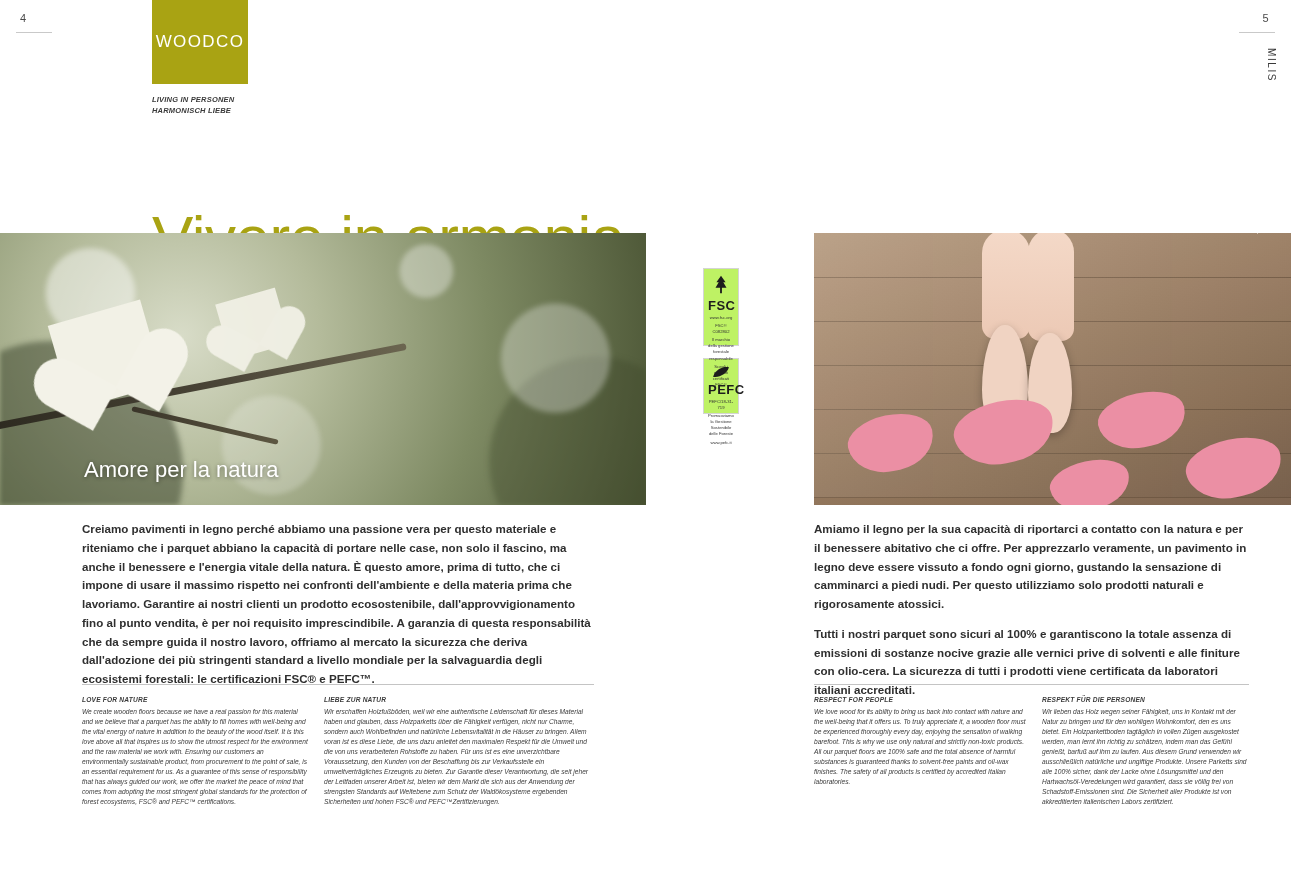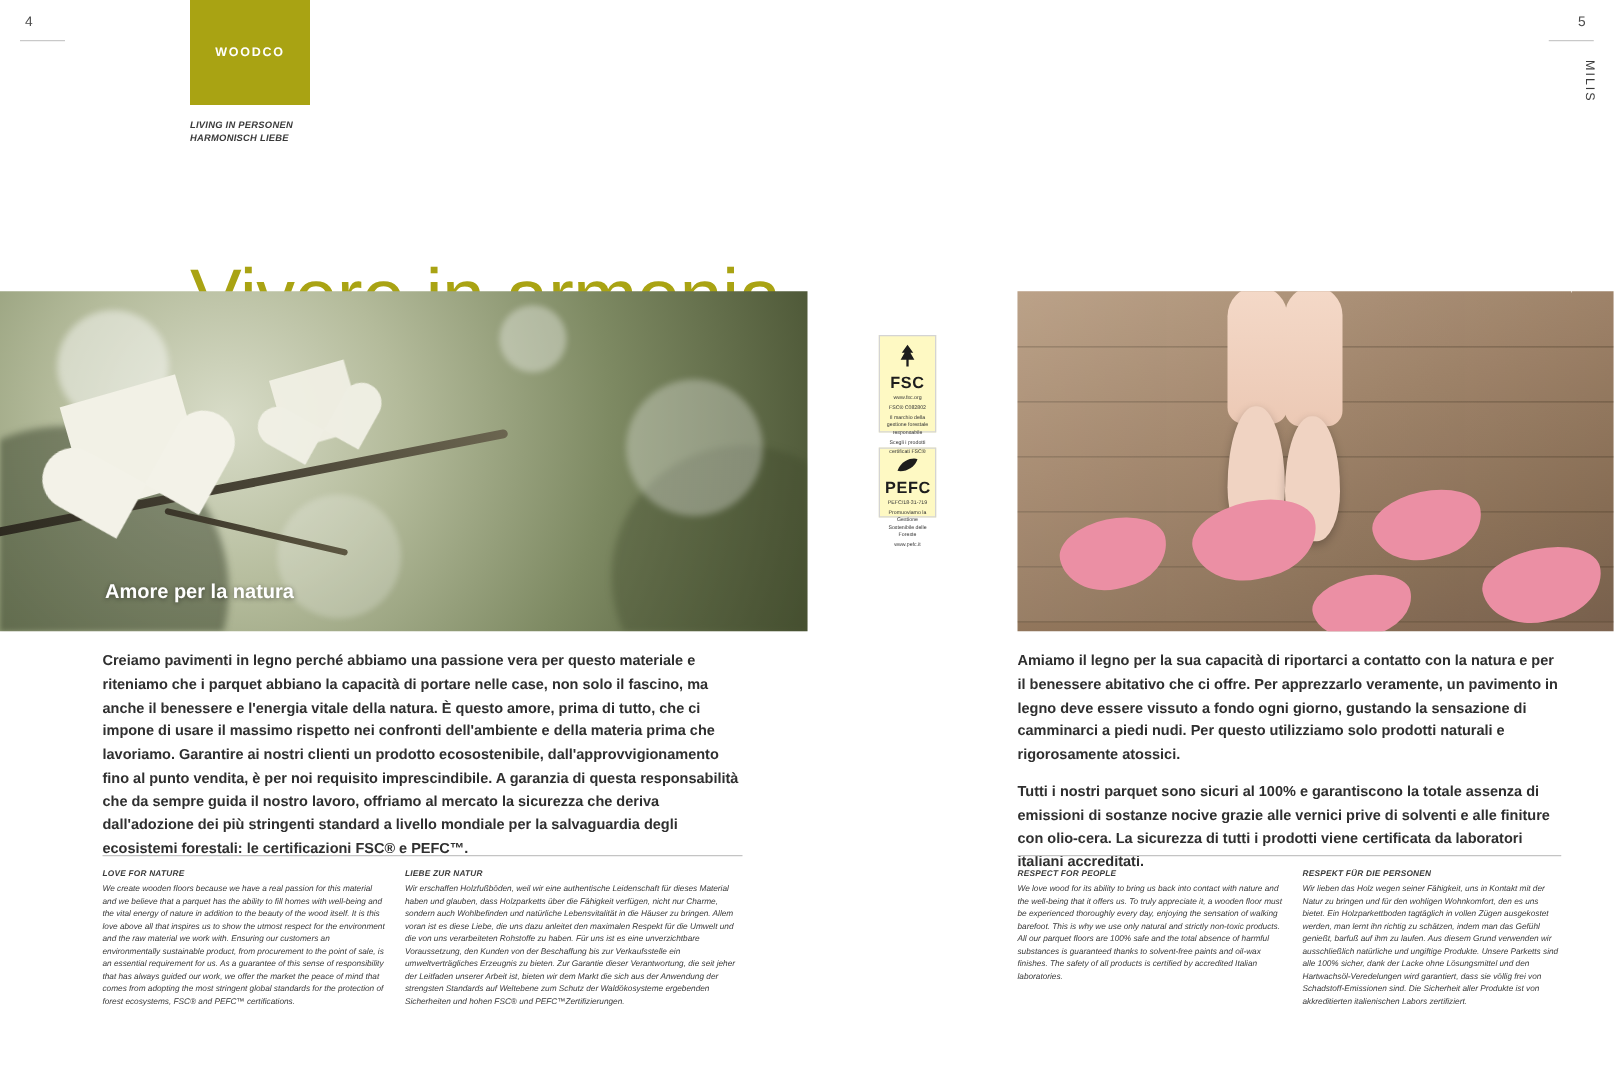--- a/index.html
+++ b/index.html
@@ -73,23 +73,23 @@
   .logo-box {
     width: 96px;
     height: 84px;
     background: #a9a313;
     display: flex;
     align-items: center;
     justify-content: center;
   }
   .logo-word {
     color: #ffffff;
-    font-size: 10px;
+    font-size: 17px;
     letter-spacing: 1.4px;
-    font-weight: bold;
+    font-weight: normal;
   }
   .logo-tag {
     margin-top: 10px;
     font-size: 7.5px;
     line-height: 1.5;
     font-style: italic;
     font-weight: bold;
     color: #3a3a3a;
     letter-spacing: 0.2px;
   }
@@ -192,22 +192,22 @@
     background: linear-gradient(90deg, #3a3529 0%, #5d5742 100%);
     transform: rotate(13deg);
     border-radius: 4px;
   }
 
   .hero-caption {
     position: absolute;
     left: 84px;
     bottom: 22px;
     color: #ffffff;
-    font-size: 16px;
-    font-weight: 700;
+    font-size: 22px;
+    font-weight: 400;
     text-shadow: 0 1px 4px rgba(0,0,0,0.45);
   }
 
   .hero.right {
     left: 814px;
     top: 233px;
     width: 477px;
     height: 272px;
     background: linear-gradient(165deg, #b79c81 0%, #a2856a 40%, #8d7258 75%, #7d6450 100%);
   }
@@ -256,22 +256,22 @@
   }
 
   
   .certs {
     position: absolute;
     left: 703px;
     top: 268px;
     width: 60px;
   }
   .cert {
-    width: 46px;
-    background: #fef9c3;
+    width: 36px;
+    background: #bef264;
     border: 1px solid #d4d4d4;
     box-sizing: border-box;
     padding: 5px 4px 4px;
     text-align: center;
     margin-bottom: 12px;
   }
   .cert.fsc { height: 78px; }
   .cert.pefc { height: 56px; }
   .cert .mark {
     font-size: 13px;

